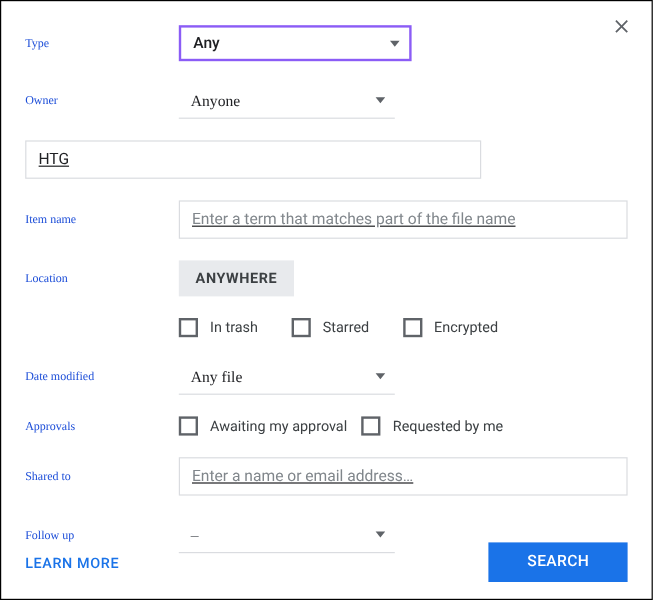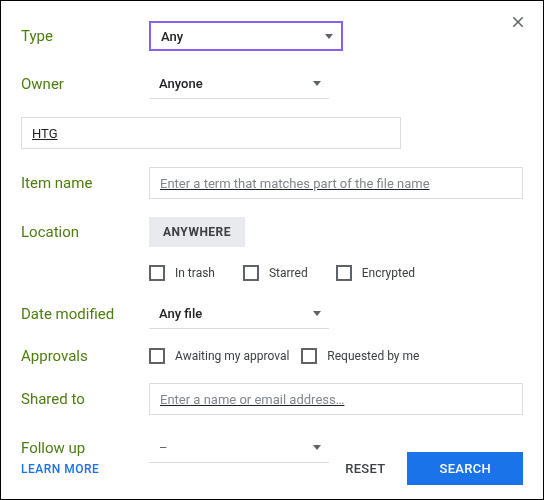--- a/index.html
+++ b/index.html
@@ -1,25 +1,25 @@
 <!DOCTYPE html>
 <html><head>
 <meta charset="utf-8">
 <style>
 * { box-sizing: border-box; margin: 0; padding: 0; }
 body { font-family: Roboto, Arial, sans-serif; font-size: 13px; color: #202124; background: #fff; width: 544px; height: 500px; border: 1px solid #000; position: relative; }
 .close { position: absolute; top: 12px; right: 16px; cursor: pointer; color: #5f6368; }
 .close svg { width: 18px; height: 18px; }
 .content { padding: 20px 20px 0 20px; }
 .row { display: flex; align-items: center; margin-bottom: 18px; }
-.label { width: 128px; color: #4d7c0f; font-size: 15px; flex-shrink: 0; }
+.label { width: 128px; color: #1d4ed8; font-size: 10px; flex-shrink: 0; font-family: Liberation Serif, serif; }
 .field { flex: 1; }
 .dropdown { display: flex; align-items: center; justify-content: space-between; height: 30px; padding: 0 8px 0 10px; font-size: 13px; cursor: pointer; position: relative; }
 .dropdown.outlined { border: 2px solid #8b5cf6; width: 194px; }
-.dropdown.underline { border-bottom: 1px solid #dadce0; width: 180px; }
+.dropdown.underline { border-bottom: 1px solid #dadce0; width: 180px; font-family: Liberation Serif, serif; }
 .dropdown-text { font-weight: 500; color: #202124; }
 .dropdown-text.light { font-weight: 400; color: #5f6368; }
 .arrow { width: 0; height: 0; border-left: 4px solid transparent; border-right: 4px solid transparent; border-top: 5px solid #5f6368; }
 .text-input { width: 100%; max-width: 380px; height: 32px; border: 1px solid #dadce0; padding: 0 10px; font-size: 13px; color: #202124; font-family: inherit; text-decoration: underline; }
 .text-input::placeholder { color: #80868b; }
 .chip { display: inline-block; background: #e8eaed; padding: 8px 14px; font-size: 12px; font-weight: 700; letter-spacing: 0.5px; color: #3c4043; cursor: pointer; }
 .checks { display: flex; gap: 28px; padding-left: 0; }
 .check-item { display: flex; align-items: center; gap: 10px; cursor: pointer; }
 .checkbox { width: 16px; height: 16px; border: 2px solid #5f6368; background: #fff; }
 .check-label { font-size: 12px; color: #3c4043; }
@@ -142,15 +142,14 @@
         <span class="arrow"></span>
       </div>
     </div>
   </div>
 
 </div>
 
 <div class="footer">
   <span class="learn">LEARN MORE</span>
   <span class="spacer"></span>
-  <button class="btn-reset">RESET</button>
   <button class="btn-search">SEARCH</button>
 </div>
 
 </body></html>

